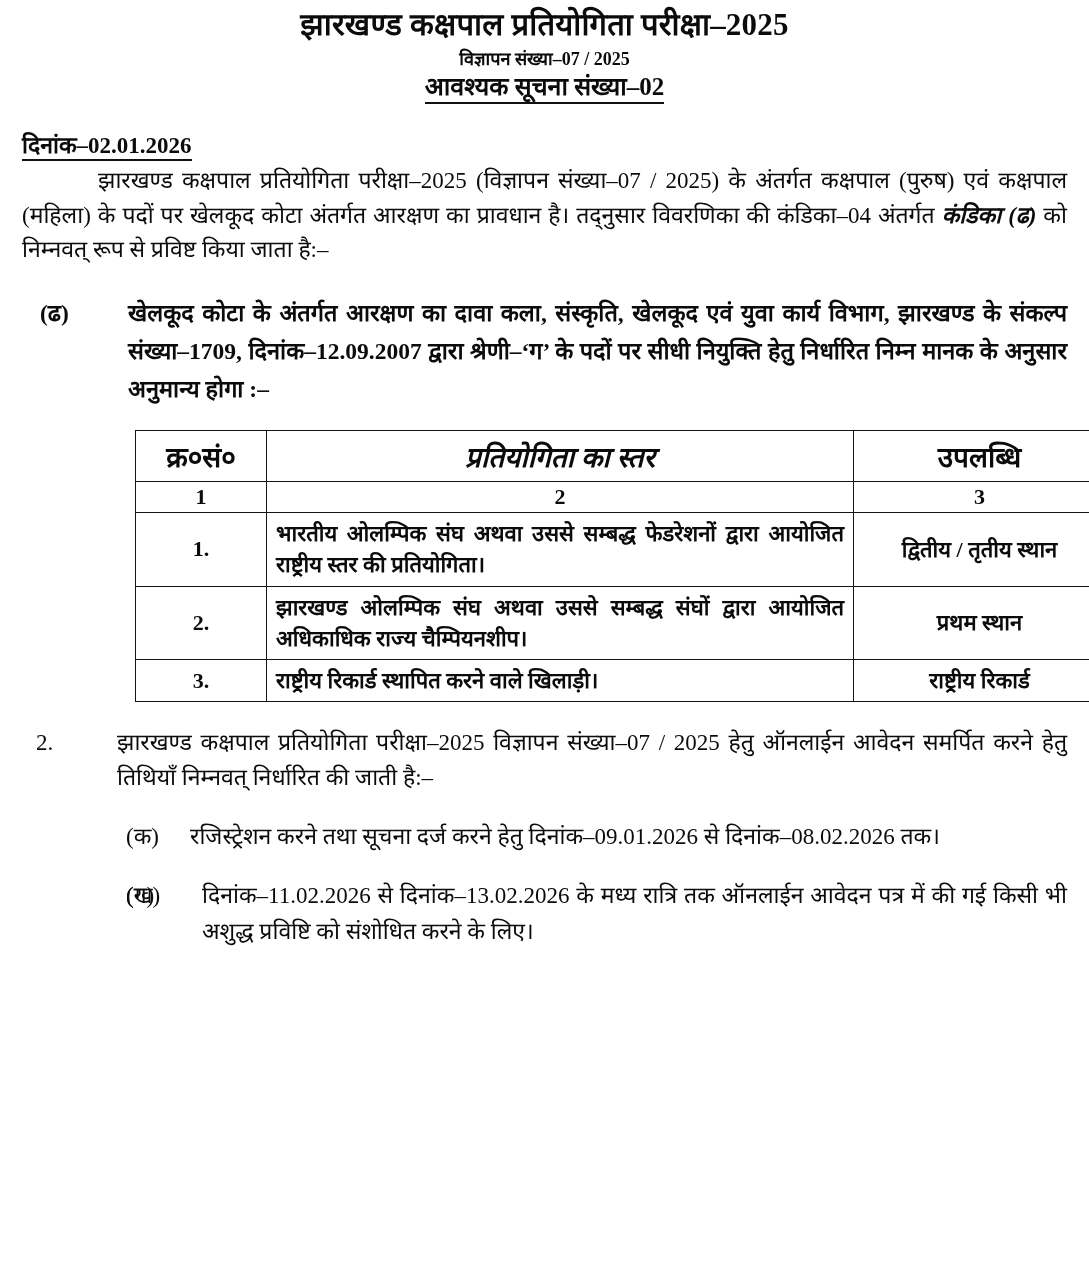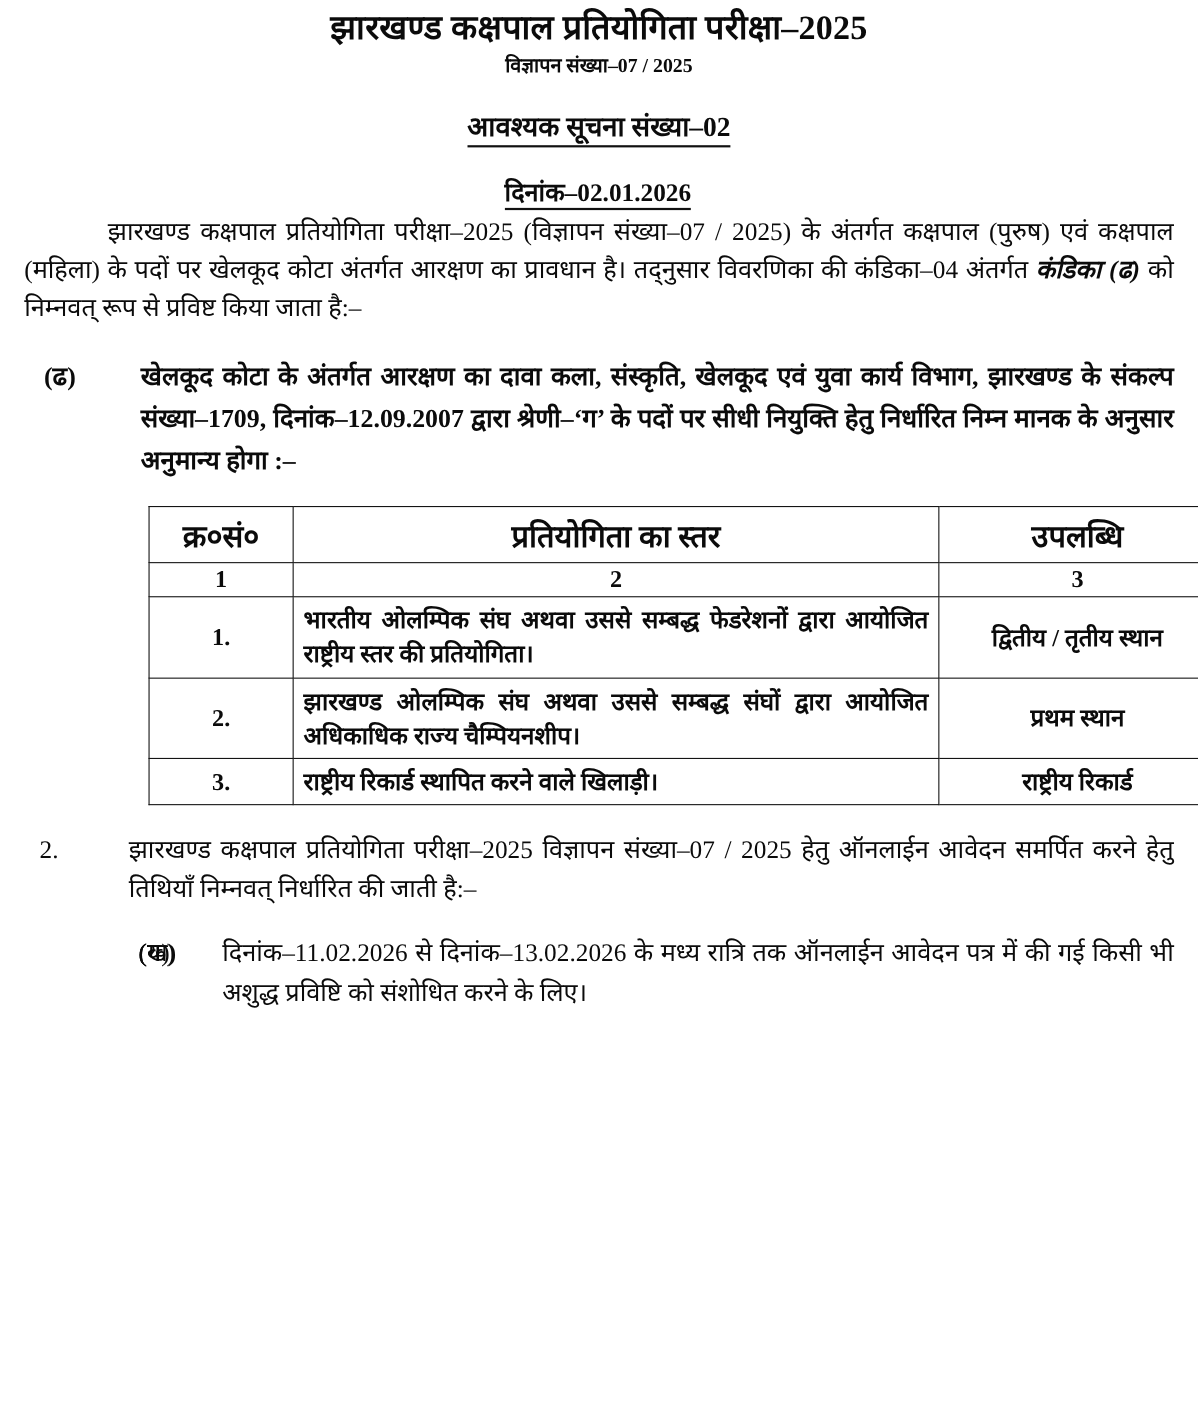--- a/index.html
+++ b/index.html
@@ -39,30 +39,29 @@
   .title-line-2 {
     font-size: 18px;
     font-weight: 700;
     line-height: 1.3;
     margin-top: 4px;
   }
   .notice-heading {
     text-align: center;
     font-size: 25px;
     font-weight: 700;
-    margin-top: 30px;
     line-height: 1.3;
   }
   .notice-heading span {
     border-bottom: 2px solid #111;
     padding-bottom: 2px;
   }
 
   .date-line {
-    text-align: center;
+    text-align: left;
     font-size: 23px;
     font-weight: 700;
     margin-top: 28px;
     line-height: 1.25;
     padding-right: 2px;
   }
   .date-line span {
     border-bottom: 2px solid #111;
     padding-bottom: 1px;
   }
@@ -115,21 +114,21 @@
     font-size: 22px;
     font-weight: 700;
     vertical-align: middle;
   }
   table.std th {
     text-align: center;
     font-size: 28px;
     padding: 6px 8px;
   }
   .col-sn  { width: 114px; text-align: center; }
-  .col-lvl { width: 570px; }
+  .col-lvl { width: 570px; font-style: italic; }
   .col-ach { width: 235px; text-align: center; }
 
   td.sn  { text-align: center; font-size: 22px; }
   td.lvl { text-align: justify; text-justify: inter-word; line-height: 1.42; padding: 7px 10px; }
   td.ach { text-align: center; line-height: 1.35; }
   tr.numrow td { padding: 2px 8px; text-align: center; font-size: 22px; }
 
   
   .num-item {
     font-size: 23px;
@@ -222,20 +221,21 @@
     </table>
   </div>
 
   <p class="num-item">
     <span class="num-marker">2.</span>
     <span>झारखण्ड कक्षपाल प्रतियोगिता परीक्षा–2025 विज्ञापन संख्या–07 / 2025 हेतु ऑनलाईन आवेदन समर्पित करने हेतु तिथियाँ निम्नवत् निर्धारित की जाती है:–</span>
   </p>
 
   <p class="sub-item tight">
     <span class="sub-marker">(क)</span>
+    <span>रजिस्ट्रेशन करने तथा सूचना दर्ज करने हेतु दिनांक–09.01.2026 से दिनांक–08.02.2026 तक।</span>
   </p>
 
   <p class="sub-item">
     <span class="sub-marker">(ख)</span>
   </p>
 
   <p class="sub-item">
     <span class="sub-marker">(ग)</span>
     <span>दिनांक–11.02.2026 से दिनांक–13.02.2026 के मध्य रात्रि तक ऑनलाईन आवेदन पत्र में की गई किसी भी अशुद्ध प्रविष्टि को संशोधित करने के लिए।</span>
   </p>

